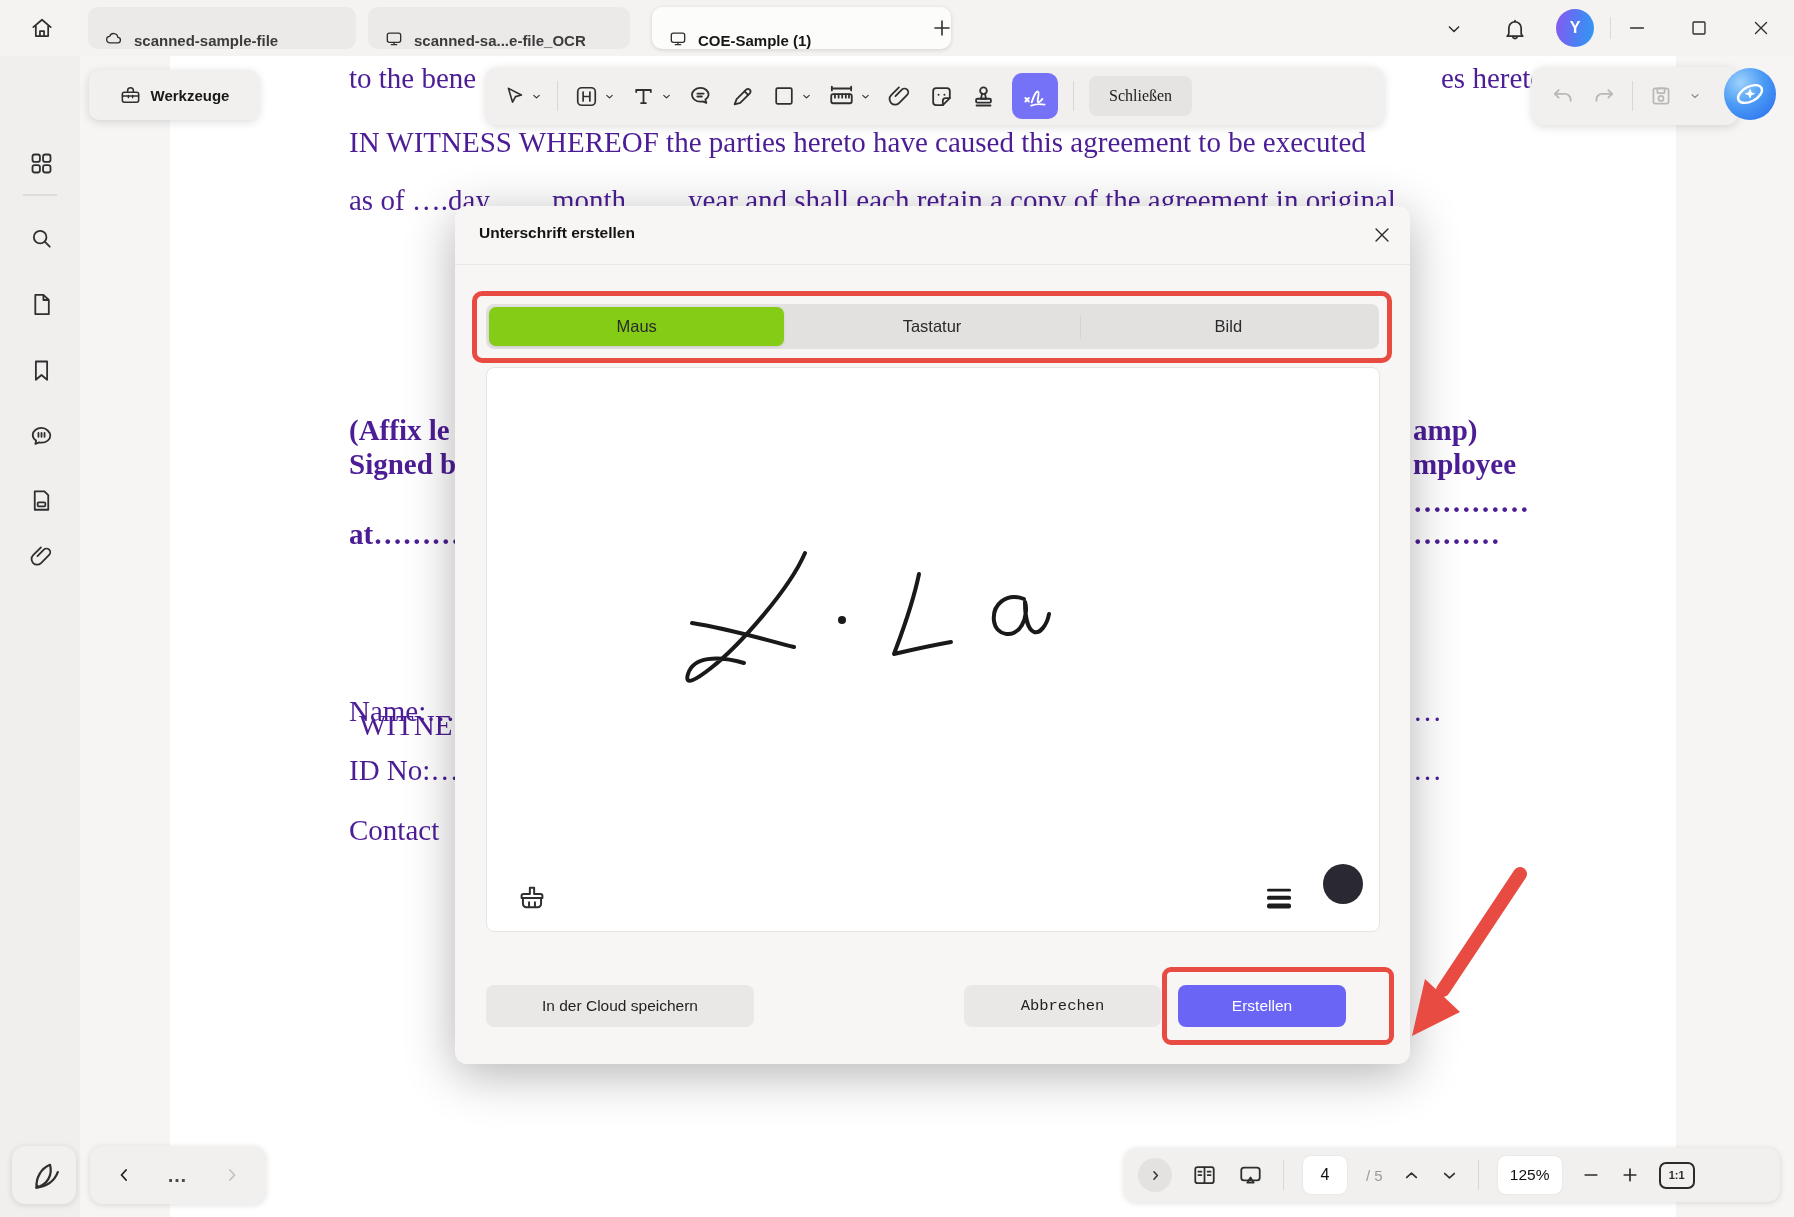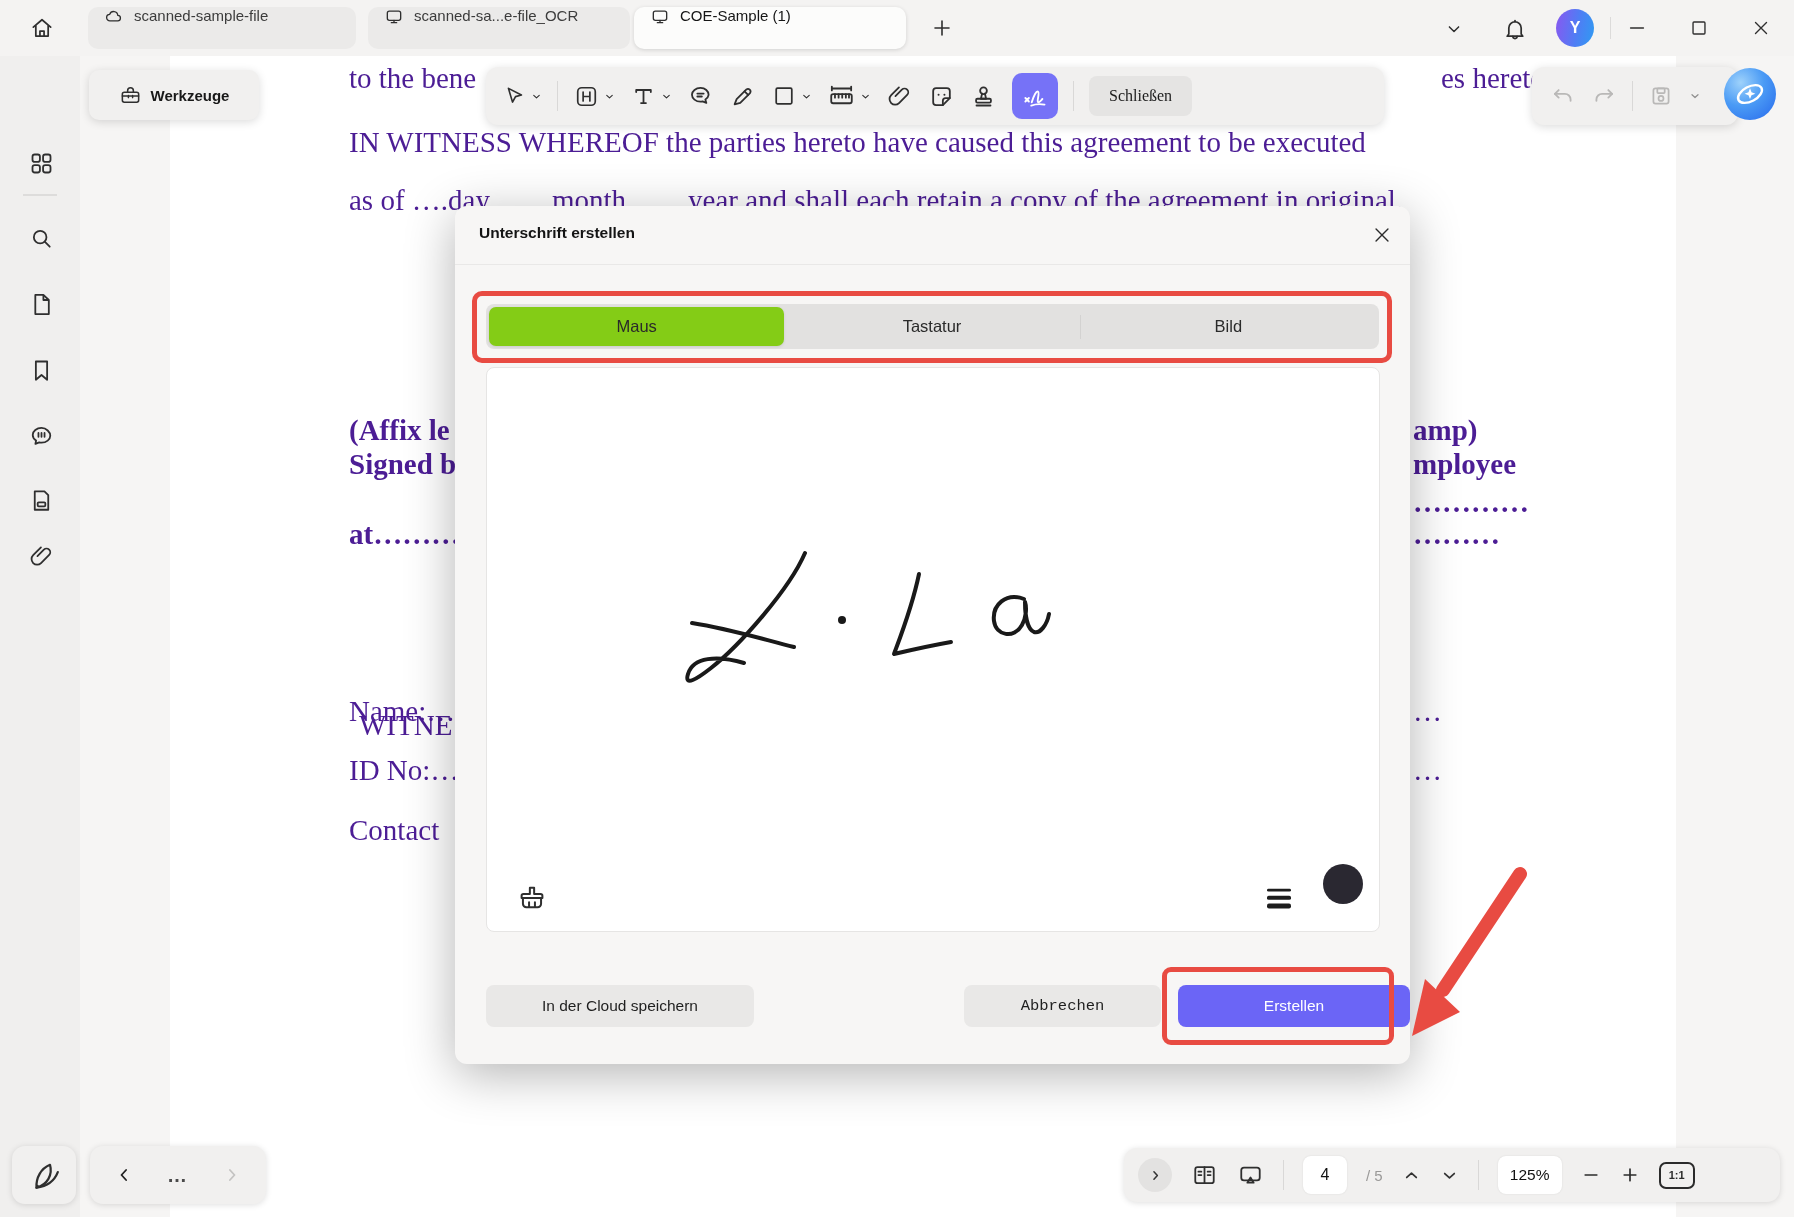--- a/index.html
+++ b/index.html
@@ -5,21 +5,21 @@
   * { box-sizing: border-box; margin: 0; padding: 0; }
   html,body { width:1794px; height:1217px; }
   body { font-family:"Liberation Sans", sans-serif; background:#f6f5f4; overflow:hidden; position:relative; color:#1f1f1f; }
   .abs { position:absolute; }
   svg { display:block; }
   .ic { color:#2f2f2f; }
 
   
   .titlebar { left:0; top:0; width:1794px; height:56px; background:#f4f3f2; z-index:6; }
   .home-btn { left:22px; top:8px; width:40px; height:40px; border-radius:9px; display:flex; align-items:center; justify-content:center; }
-  .tab { top:7px; height:42px; border-radius:10px; display:flex; align-items:flex-start; gap:10px; padding:0 16px; background:#ebeae9; font-size:15px; color:#3c3c3c; }
+  .tab { top:7px; height:42px; border-radius:10px; display:flex; align-items:flex-end; gap:10px; padding:0 16px; background:#ebeae9; font-size:15px; color:#3c3c3c;font-weight:bold; }
   .tab.active { background:#fcfcfb; color:#161616; box-shadow:0 1px 4px rgba(0,0,0,.14); }
   .tab .tlabel { white-space:nowrap; overflow:hidden; }
   .avatar { left:1556px; top:9px; width:38px; height:38px; border-radius:50%; background:linear-gradient(100deg,#8a57f0 0%,#4f7df4 55%,#2f9bf2 100%); color:#fff; font-size:16px; font-weight:bold; display:flex; align-items:center; justify-content:center; }
   .tb-sep { left:1610px; top:17px; width:1px; height:22px; background:#dcdbda; }
 
   
   .sidebar { left:0; top:56px; width:80px; height:1161px; background:#f0efee; z-index:5; }
   .side-btn { left:19px; width:44px; height:44px; border-radius:9px; display:flex; align-items:center; justify-content:center; }
   .side-div { left:23px; top:138px; width:34px; height:2px; background:#dddcdb; }
 
@@ -118,21 +118,21 @@
       </svg>
     <span class="tlabel">scanned-sample-file</span>
   </div>
   <div class="abs tab" style="left:368px; width:262px;">
     <svg class="ic" width="20" height="20" viewBox="0 0 24 24" fill="none" stroke="currentColor" stroke-width="1.6" stroke-linecap="round" stroke-linejoin="round">
         <rect x="4" y="5" width="16" height="11" rx="2.4"></rect>
         <path d="M12 16v2.4M8.8 18.8h6.4"></path>
       </svg>
     <span class="tlabel">scanned-sa...e-file_OCR</span>
   </div>
-  <div class="abs tab active" style="left:634px; width:272px;">
+  <div class="abs tab active" style="left:652px; width:299px;">
     <svg class="ic" width="20" height="20" viewBox="0 0 24 24" fill="none" stroke="currentColor" stroke-width="1.6" stroke-linecap="round" stroke-linejoin="round">
         <rect x="4" y="5" width="16" height="11" rx="2.4"></rect>
         <path d="M12 16v2.4M8.8 18.8h6.4"></path>
       </svg>
     <span class="tlabel">COE-Sample (1)</span>
   </div>
   <div class="abs" style="left:930px; top:16px;">
     <svg class="ic" width="24" height="24" viewBox="0 0 24 24" fill="none" stroke="currentColor" stroke-width="1.6" stroke-linecap="round">
         <path d="M12 5v14M5 12h14"></path>
       </svg>
@@ -376,21 +376,21 @@
           <rect x="3" y="5" width="18" height="2.2" rx="1.1"></rect>
           <rect x="3" y="10.4" width="18" height="3" rx="1.3"></rect>
           <rect x="3" y="16.2" width="18" height="3.6" rx="1.5"></rect>
         </svg>
     </div>
     <div class="abs color-btn"></div>
   </div>
 
   <button class="abs dlg-btn gray" style="left:31px; width:268px;text-align:center;">In der Cloud speichern</button>
   <button class="abs dlg-btn gray" style="left:509px; width:197px;font-family:Liberation Mono, monospace;">Abbrechen</button>
-  <button class="abs dlg-btn primary" style="left:723px; width:232px;">Erstellen</button>
+  <button class="abs dlg-btn primary" style="left:723px; width:168px;">Erstellen</button>
   <div class="abs redbox redbox2"></div>
 </div>
 
 <svg class="abs arrow-svg" width="180" height="200" viewBox="0 0 180 200" fill="none">
   <path d="M135 22 L58 138" stroke="#e84b42" stroke-width="14" stroke-linecap="round"></path>
   <path d="M27 184 L75 160 L40 127 Z" fill="#e84b42"></path>
 </svg>
 
 <div class="abs status-pill fan-pill">
   <svg class="ic" width="36" height="36" viewBox="0 0 24 24" fill="none" stroke="currentColor" stroke-width="1.5" stroke-linecap="round" stroke-linejoin="round">

